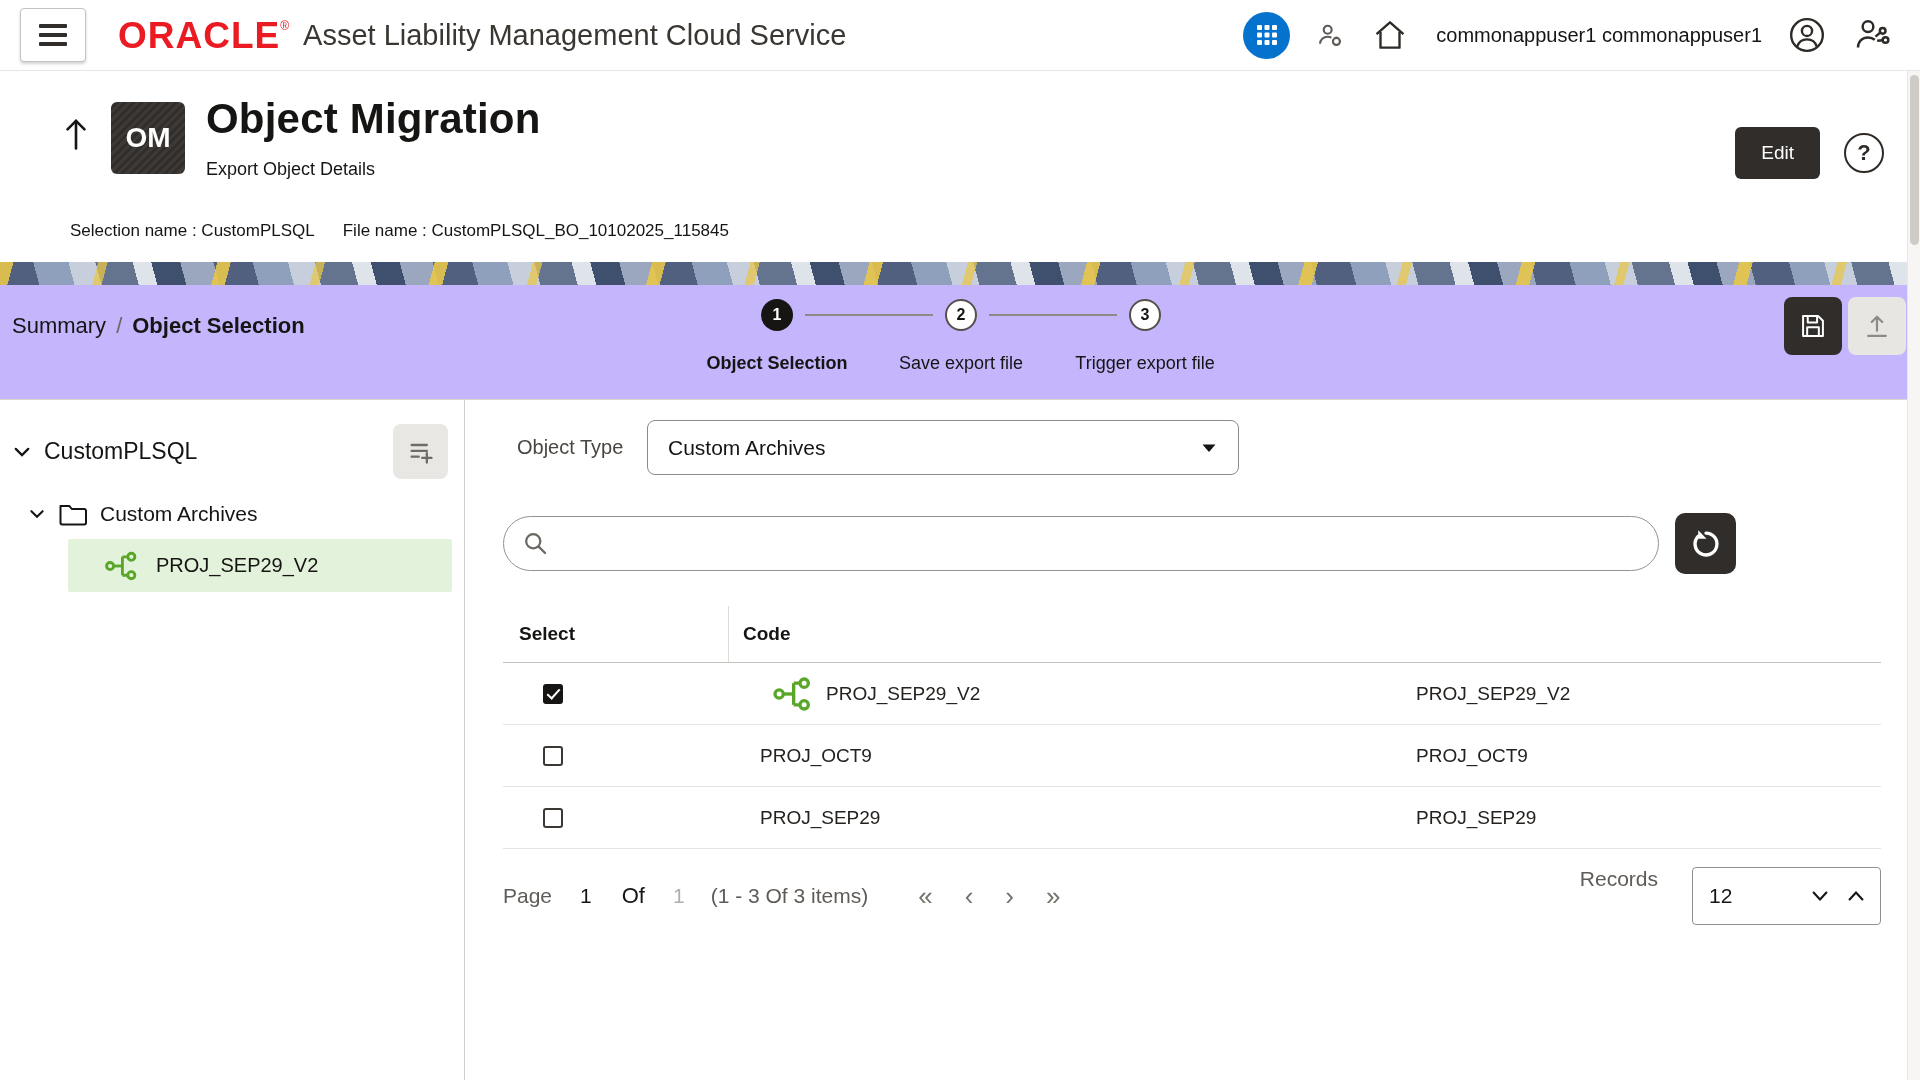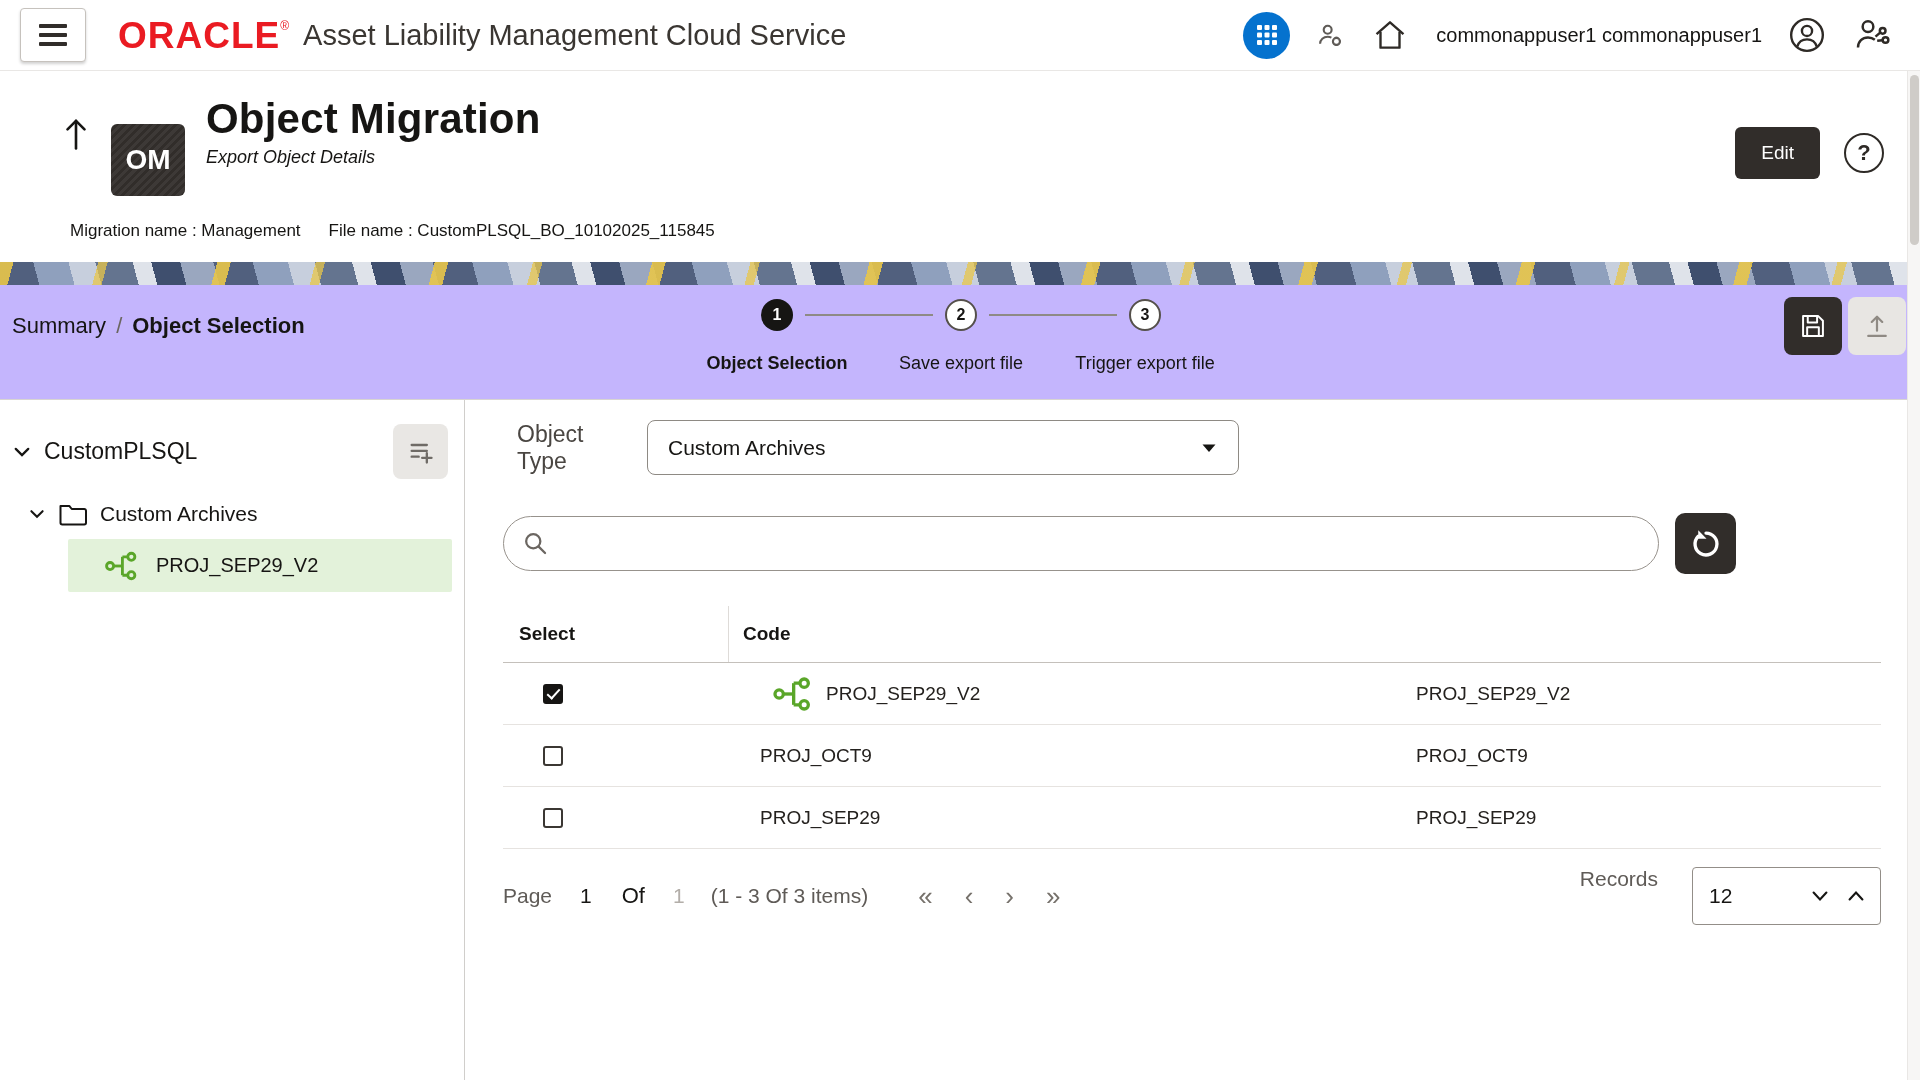--- a/index.html
+++ b/index.html
@@ -20,27 +20,27 @@
   .brand-reg { color:#ea1b22; font-size:12px; margin-top:2px; }
   .app-title { font-size:29px; color:#3a3632; margin-left:14px; font-weight:400; }
   .topbar-right { margin-left:auto; display:flex; align-items:center; gap:26px; }
   .apps-btn { width:47px; height:47px; border-radius:50%; background:#0572ce; border:none;
               display:flex; align-items:center; justify-content:center; cursor:pointer; }
   .icon-btn { background:none; border:none; cursor:pointer; display:flex; align-items:center; }
   .username { font-size:20px; color:#161513; white-space:nowrap; }
   
   .page-header { height:191px; position:relative; background:#fff; }
   .back-arrow { position:absolute; left:62px; top:46px; background:none; border:none; cursor:pointer; }
-  .om-badge { position:absolute; left:111px; top:53px; width:74px; height:72px; border-radius:6px;
+  .om-badge { position:absolute; left:111px; top:31px; width:74px; height:72px; border-radius:6px;
               background:#312d2a;
               background-image:repeating-linear-gradient(135deg, rgba(255,255,255,.06) 0 3px, transparent 3px 6px);
               color:#fff; font-size:28px; font-weight:700; display:flex; align-items:center; justify-content:center;}
   .title-block { position:absolute; left:206px; top:24px; }
   .page-title { font-size:42px; font-weight:700; color:#161513; letter-spacing:.2px; }
-  .page-subtitle { font-size:18px; color:#161513; margin-top:4px;font-style:italic; }
+  .page-subtitle { font-size:18px; color:#161513; margin-top:16px; }
   .meta-row { position:absolute; left:70px; top:150px; display:flex; gap:28px; }
   .meta-item { font-size:17px; color:#161513; }
   .edit-btn { position:absolute; right:100px; top:56px; background:#312d2a; color:#fff; border:none;
               border-radius:6px; font-size:19px; padding:15px 26px; cursor:pointer; font-family:inherit;}
   .help-btn { position:absolute; right:36px; top:62px; width:40px; height:40px; border-radius:50%;
               border:2px solid #2e2a26; background:#fff; color:#2e2a26; font-size:22px; font-weight:700;
               display:flex; align-items:center; justify-content:center; cursor:pointer;}
   
   .banner { height:23px; width:100%;
     background-image:
@@ -73,21 +73,21 @@
   .tree-root-label { font-size:23px; margin-left:12px; color:#161513; }
   .tree-action-btn { margin-left:auto; width:55px; height:55px; border-radius:8px; border:none;
                      background:#e9e7e4; display:flex; align-items:center; justify-content:center; cursor:pointer;}
   .tree-folder-row { display:flex; align-items:center; margin-top:22px; padding-left:28px; gap:12px; }
   .tree-folder-label { font-size:21px; color:#161513; }
   .tree-leaf-row { margin-top:12px; margin-left:68px; width:384px; height:53px; background:#e3f2da;
                    border-radius:2px; display:flex; align-items:center; padding-left:36px; gap:18px; cursor:pointer;}
   .tree-leaf-label { font-size:20px; color:#161513; }
   .main-panel { flex:1; padding:20px 0 0 38px; }
   .objtype-row { display:flex; align-items:center; }
-  .objtype-label { font-size:23px; color:#4a4642; margin-left:14px; width:116px; }
+  .objtype-label { font-size:20px; color:#4a4642; margin-left:14px; width:116px; }
   .select-box { margin-left:14px; width:592px; height:55px; border:1px solid #8e8a84; border-radius:8px;
                 display:flex; align-items:center; padding:0 20px; cursor:pointer; background:#fff;}
   .select-value { font-size:21px; color:#161513; }
   .select-caret { margin-left:auto; }
   .search-row { display:flex; align-items:center; margin-top:38px; }
   .search-box { width:1156px; height:55px; border:1px solid #97928c; border-radius:28px;
                 display:flex; align-items:center; padding:0 18px; background:#fff;}
   .search-input { border:none; outline:none; flex:1; font-size:20px; margin-left:12px; font-family:inherit;
                   background:transparent; color:#161513;}
   .refresh-btn { margin-left:16px; width:61px; height:61px; border-radius:10px; border:none; background:#312d2a;
@@ -202,21 +202,21 @@
       <path d="M10 24 V3"></path>
       <path d="M3.5 9.5 L10 3 L16.5 9.5"></path>
     </svg>
   </button>
   <div class="om-badge">OM</div>
   <div class="title-block">
     <div class="page-title">Object Migration</div>
     <div class="page-subtitle">Export Object Details</div>
   </div>
   <div class="meta-row">
-    <span class="meta-item">Migration name : Management</span>
+    <span class="meta-item">Selection name : CustomPLSQL</span>
     <span class="meta-item">File name : CustomPLSQL_BO_10102025_115845</span>
   </div>
   <button class="edit-btn">Edit</button>
   <button class="help-btn">?</button>
 </section>
 
 <div class="banner"></div>
 
 <section class="stepper-section">
   <div class="breadcrumb">

